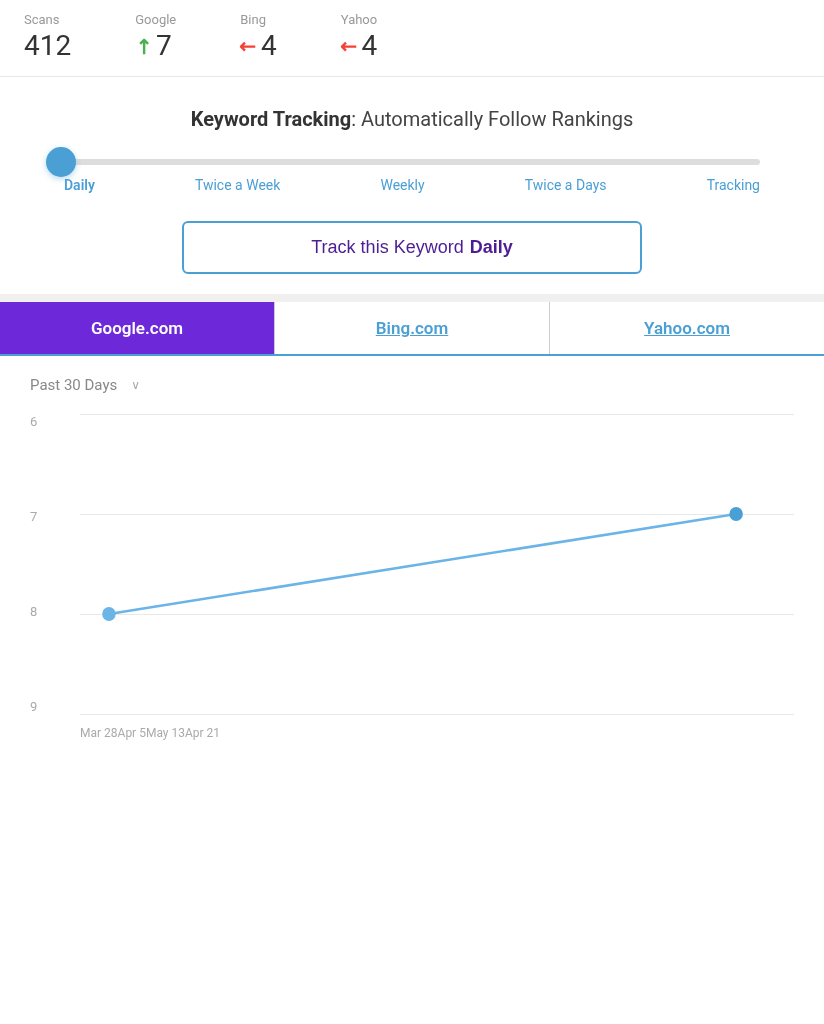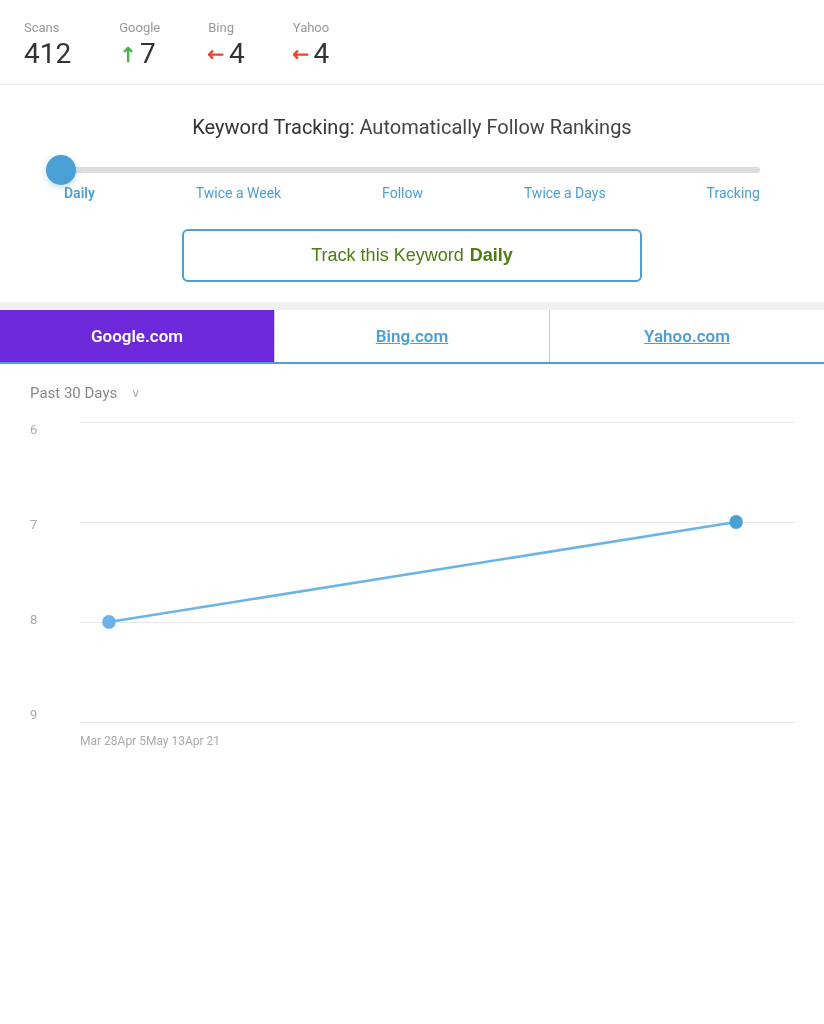--- a/index.html
+++ b/index.html
@@ -8,23 +8,23 @@
       background: #fff;
       width: 824px;
       min-height: 1024px;
       color: #333;
     }
 
     
     .stats-bar {
       display: flex;
       align-items: center;
-      padding: 20px 24px 14px 24px;
+      padding: 12px 24px 14px 24px;
       border-bottom: 1px solid #e8e8e8;
-      gap: 48px;
+      gap: 64px;
     }
     .stat-item {
       display: flex;
       flex-direction: column;
     }
     .stat-label {
       font-size: 13px;
       color: #999;
       margin-bottom: 2px;
     }
@@ -56,21 +56,21 @@
       padding: 30px 24px 20px 24px;
       border-bottom: 8px solid #f0f0f0;
     }
     .section-title {
       text-align: center;
       font-size: 20px;
       color: #444;
       margin-bottom: 28px;
     }
     .section-title strong {
-      font-weight: 400;
+      font-weight: 700;
       color: #333;
     }
 
     
     .slider-container {
       position: relative;
       padding: 0 40px;
       margin-bottom: 10px;
     }
     .slider-track {
@@ -118,21 +118,21 @@
 
     
     .track-button-container {
       display: flex;
       justify-content: center;
       margin-top: 28px;
     }
     .track-button {
       border: 2px solid #4a9fd5;
       background: #fff;
-      color: #4d7c0f;
+      color: #4c1d95;
       font-size: 18px;
       padding: 14px 60px;
       border-radius: 6px;
       cursor: pointer;
       display: flex;
       align-items: center;
       gap: 6px;
       min-width: 460px;
       justify-content: center;
     }
@@ -285,21 +285,21 @@
   </div>
 
   <div class="slider-container">
     <div class="slider-track">
       <div class="slider-track-filled"></div>
       <div class="slider-thumb"></div>
     </div>
     <div class="slider-labels">
       <span class="slider-label active">Daily</span>
       <span class="slider-label">Twice a Week</span>
-      <span class="slider-label">Follow</span>
+      <span class="slider-label">Weekly</span>
       <span class="slider-label">Twice a Days</span>
       <span class="slider-label">Tracking</span>
     </div>
   </div>
 
   <div class="track-button-container">
     <button class="track-button">
       <span class="normal">Track this Keyword </span>
         <span class="bold">Daily</span>
     </button>

